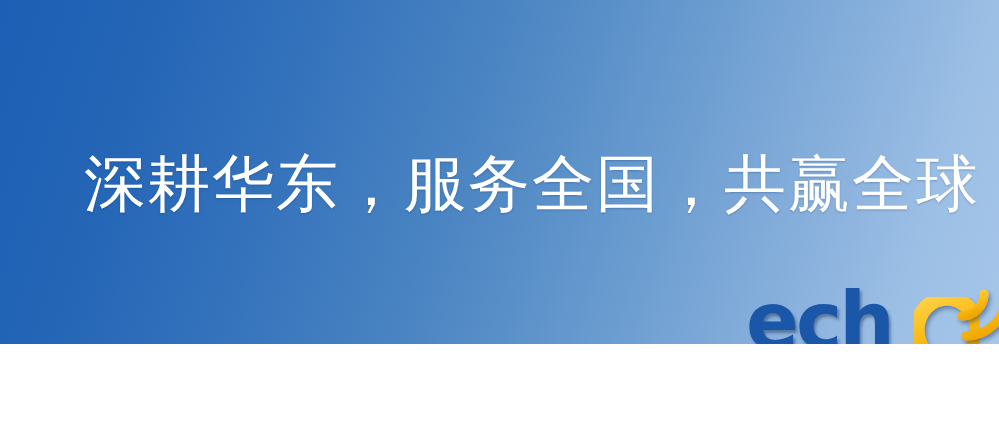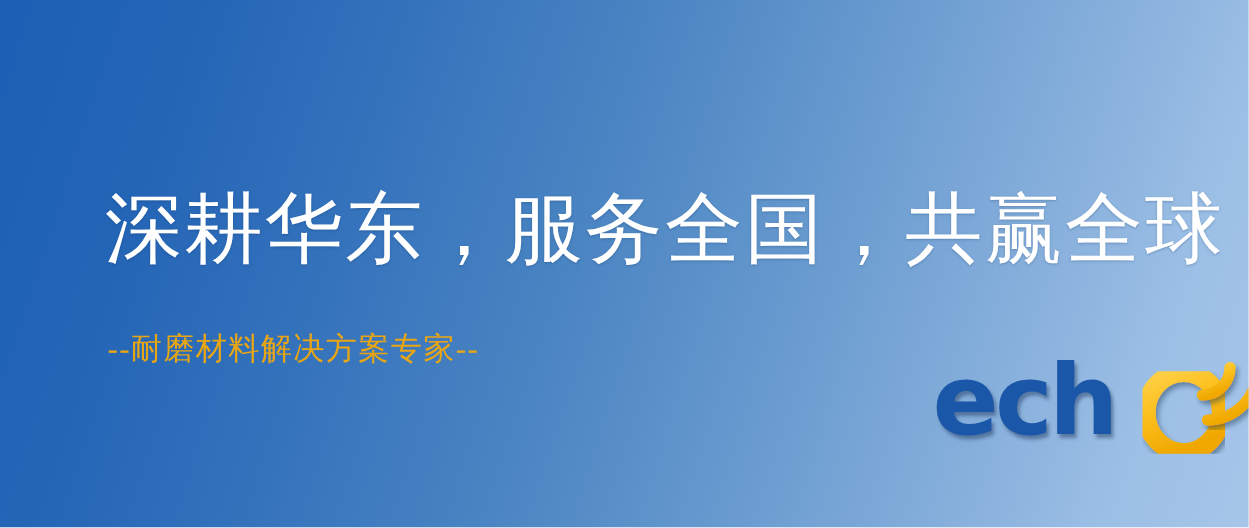--- a/index.html
+++ b/index.html
@@ -3,21 +3,21 @@
 <meta charset="utf-8">
 <style>
   html, body {
     margin: 0;
     padding: 0;
     background: #ffffff;
   }
   #banner {
     position: relative;
     width: 999px;
-    height: 422px;
+    height: 344px;
     overflow: hidden;
     background:
       linear-gradient(108deg,
         #1c5fb4 0%,
         #2465b6 14%,
         #3573bc 30%,
         #4a84c2 46%,
         #6699ce 62%,
         #85aedb 78%,
         #9cbfe5 90%,
@@ -113,21 +113,20 @@
     letter-spacing: 0;
   }
 </style>
 </head>
 <body>
 
 <div id="banner">
 
   <div id="headline">深耕华东，服务全国，共赢全球</div>
 
-  <div id="subtitle">--耐磨材料解决方案专家--</div>
 
   <div id="logo">
 
     <div id="logo-wordmark">
 
       <span id="logo-echo-text">ech</span>
 
       <svg id="logo-o" viewBox="0 0 66 66">
         <defs>
           <linearGradient id="goldGrad" x1="0" y1="0" x2="0.4" y2="1">

